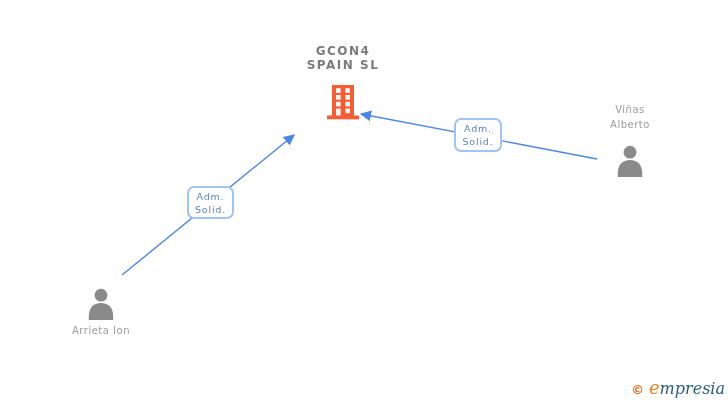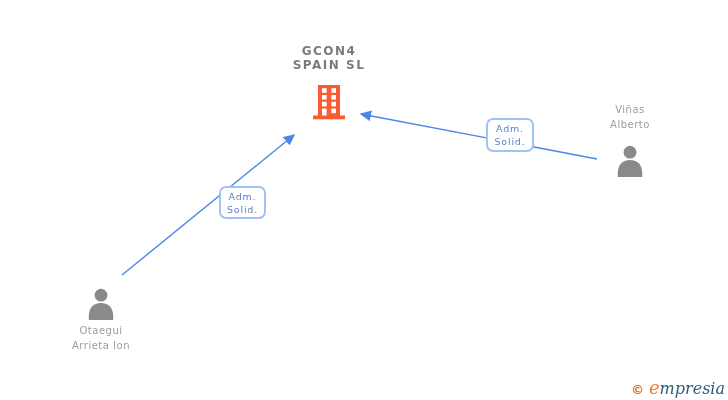--- a/index.html
+++ b/index.html
@@ -26,26 +26,25 @@
     border-radius: 7px;
     display: flex;
     flex-direction: column;
     align-items: center;
     justify-content: center;
     color: #5B84C4;
     font-size: 9.5px;
     letter-spacing: 0.8px;
     line-height: 13px;
     cursor: pointer;
-    margin-left: 32px;
   }
   .edge-label-1 { left: 187px; top: 186px; width: 47px; height: 33px; }
   .edge-label-2 { left: 454px; top: 118px; width: 48px; height: 34px; }
 
-  .company-node { position: absolute; z-index: 3; left: 254px; top: 44px; width: 150px; cursor: pointer; }
+  .company-node { position: absolute; z-index: 3; left: 268px; top: 44px; width: 150px; cursor: pointer; }
   .company-name {
     text-align: center;
     font-weight: bold;
     font-size: 12px;
     letter-spacing: 1.5px;
     line-height: 14px;
     color: #7B7B7B;
   }
   .company-name span { display: block; }
   .building-icon-wrap { display: block; margin: 13px auto 0 auto; width: 34px; height: 35px; }
@@ -139,21 +138,20 @@
   </div>
 
   <div class="person-node person-otaegui">
     <span class="person-icon-wrap">
       <svg width="30" height="32" viewBox="0 0 30 32" xmlns="http://www.w3.org/2000/svg">
         <circle cx="15" cy="7.2" r="6.4" fill="#8A8A8A"></circle>
         <path d="M15 15 C7.2 15 2.8 19.8 2.8 28.5 L2.8 32 L27.2 32 L27.2 28.5 C27.2 19.8 22.8 15 15 15 Z" fill="#8A8A8A"></path>
       </svg>
     </span>
     <div class="person-name">
-      <span>Otaegui</span>
       <span>Arrieta Ion</span>
     </div>
   </div>
 
   <div class="person-node person-vinas">
     <div class="person-name">
       <span>Viñas</span>
       <span>Alberto</span>
     </div>
     <span class="person-icon-wrap">

